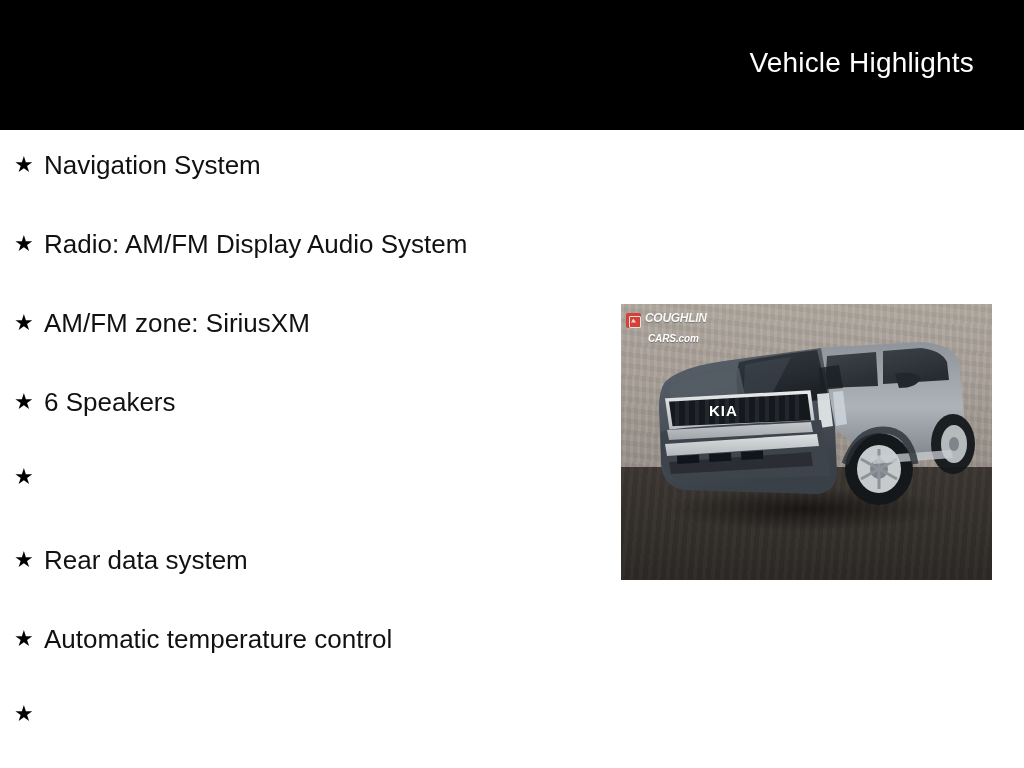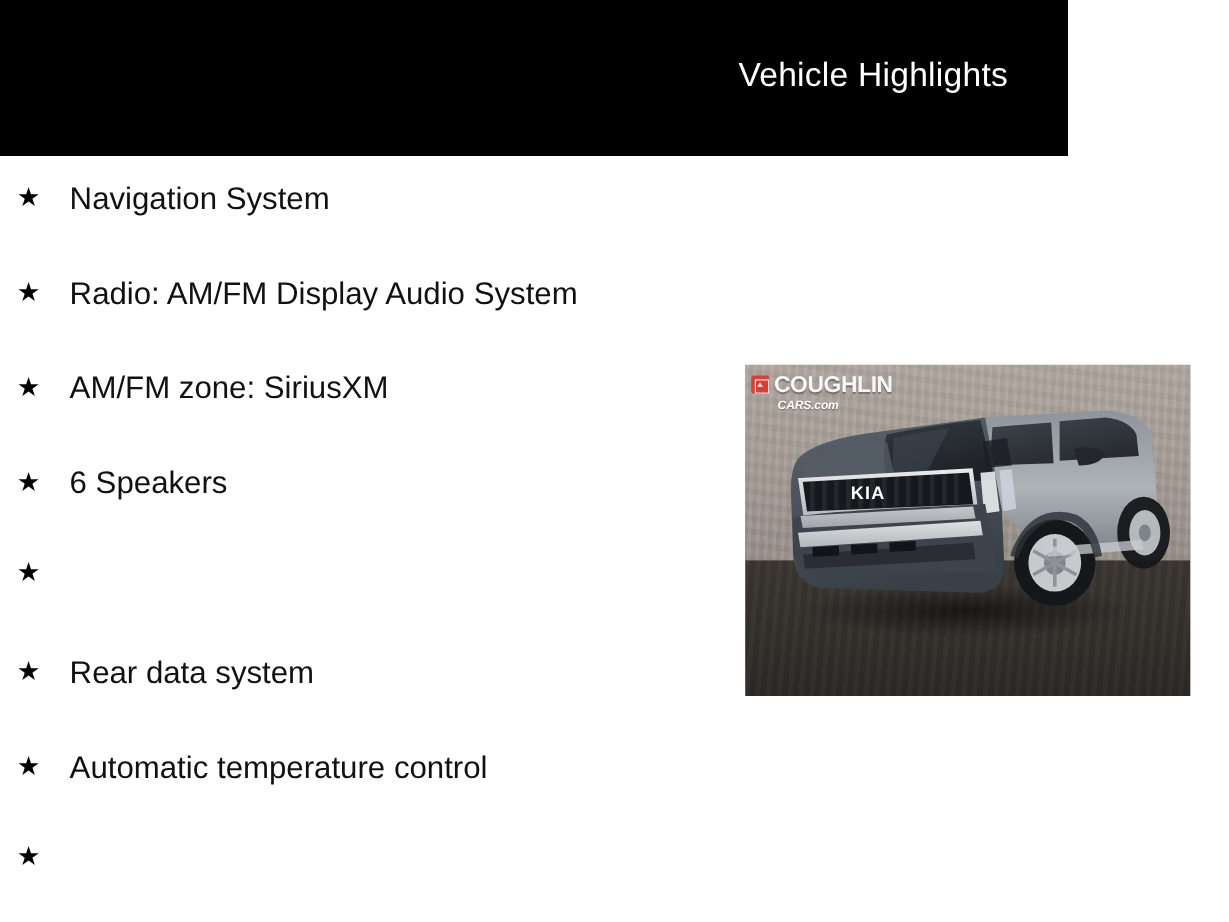--- a/index.html
+++ b/index.html
@@ -19,21 +19,21 @@
     width: 1024px;
     height: 768px;
     background: #ffffff;
   }
 
   
   .header-bar {
     position: absolute;
     left: 0;
     top: 0;
-    width: 890px;
+    width: 1024px;
     height: 130px;
     background: #000000;
     display: flex;
     align-items: center;
     justify-content: flex-end;
     padding-right: 50px;
   }
   .header-title {
     color: #ffffff;
     font-size: 28px;
@@ -67,21 +67,20 @@
     line-height: 1;
     color: #000000;
     position: relative;
     top: -2px;
   }
   .highlight-label {
     font-size: 26px;
     color: #111111;
     line-height: 1;
     white-space: nowrap;
-    margin-left: 14px;
   }
   .highlight-item:first-child { padding-top: 22px; height: 101px; }
 
   
   .vehicle-photo {
     position: absolute;
     left: 621px;
     top: 304px;
     width: 371px;
     height: 276px;
@@ -150,22 +149,23 @@
   .watermark-badge::after {
     content: "";
     position: absolute;
     left: 5px; top: 5.5px;
     width: 5px; height: 4px;
     background: rgba(255,255,255,0.8);
     clip-path: polygon(0 100%, 45% 0, 100% 100%);
   }
   .watermark-text { display: flex; flex-direction: column; line-height: 1; }
   .watermark-main {
-    font-size: 19px;
+    font-size: 12px;
     font-weight: 700;
+    font-style: italic;
     color: #ffffff;
     letter-spacing: -0.3px;
     text-shadow: 0 1px 1px rgba(0,0,0,0.35);
   }
   .watermark-sub {
     font-size: 10px;
     font-weight: 700;
     font-style: italic;
     color: #ffffff;
     letter-spacing: -0.1px;

